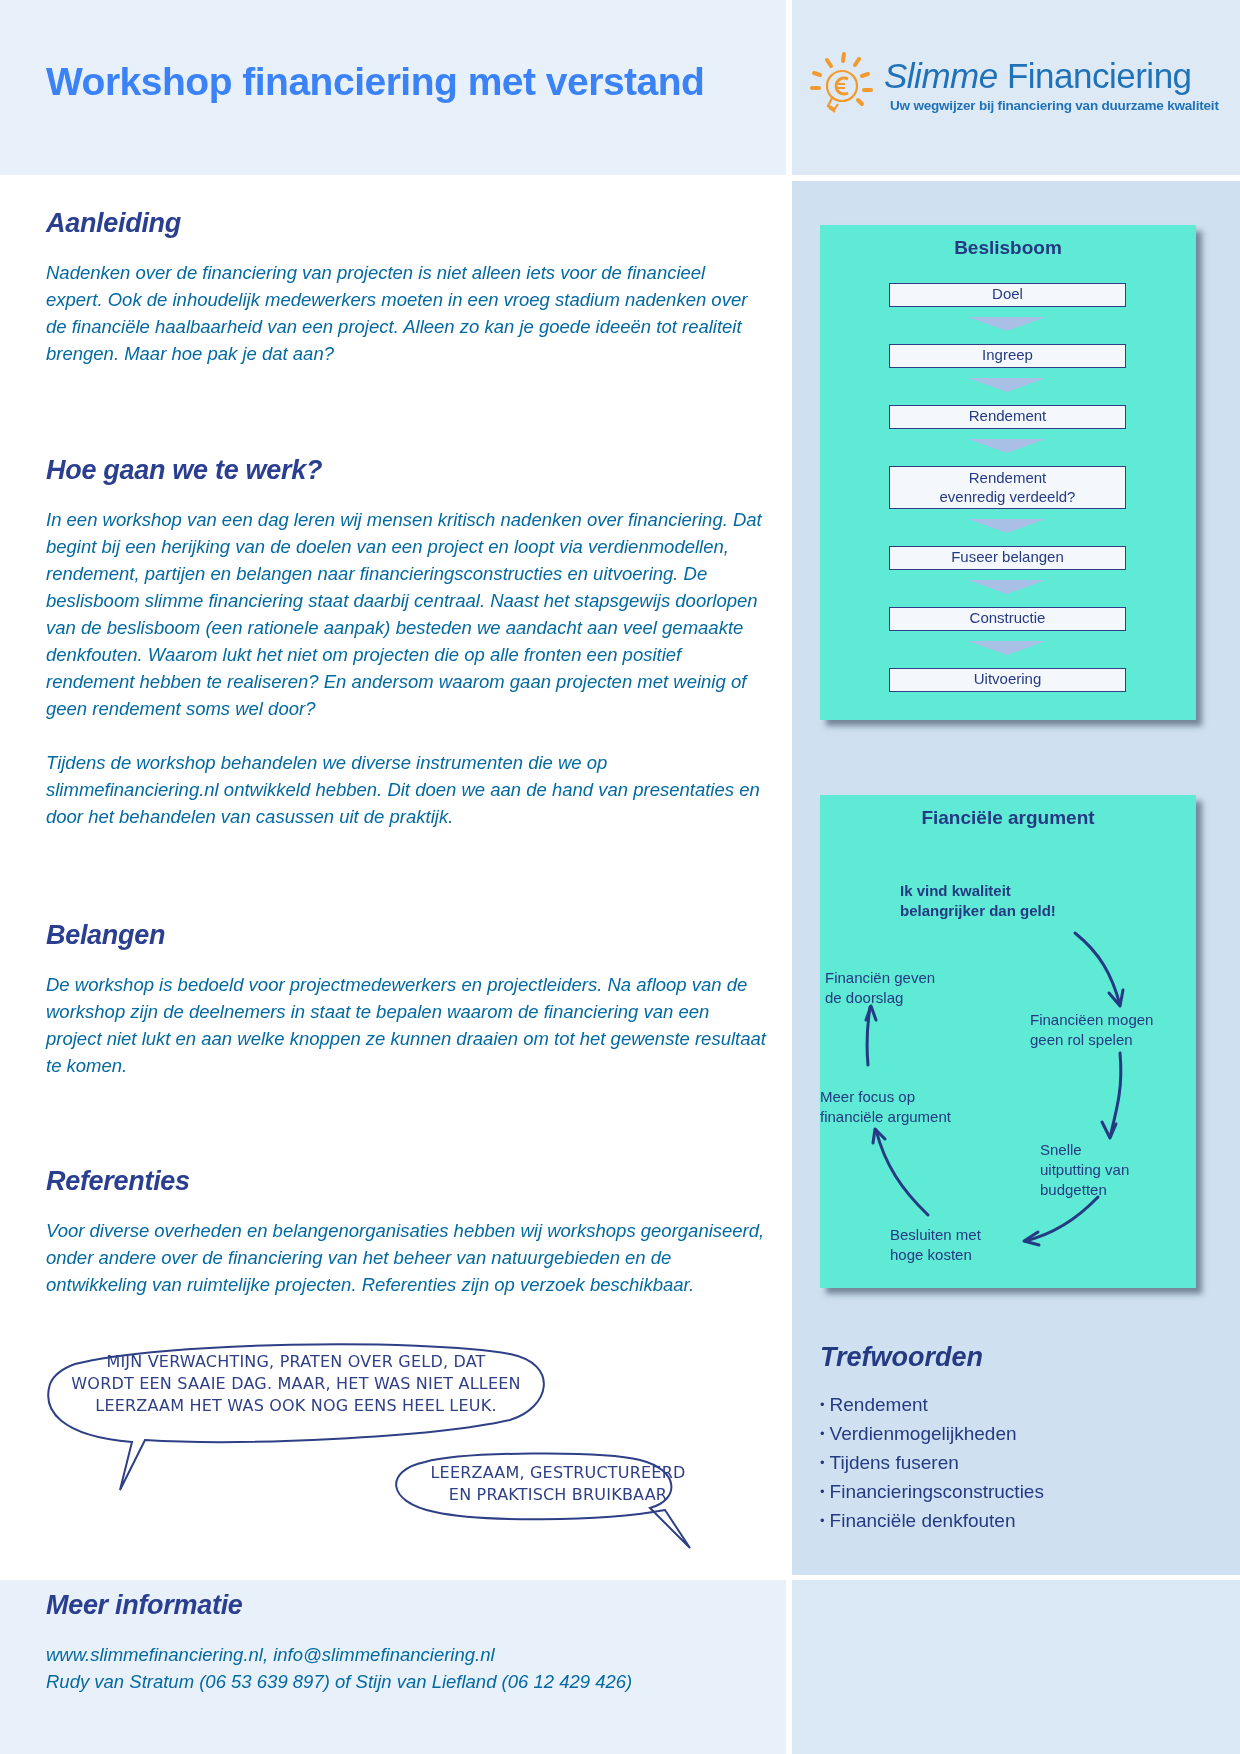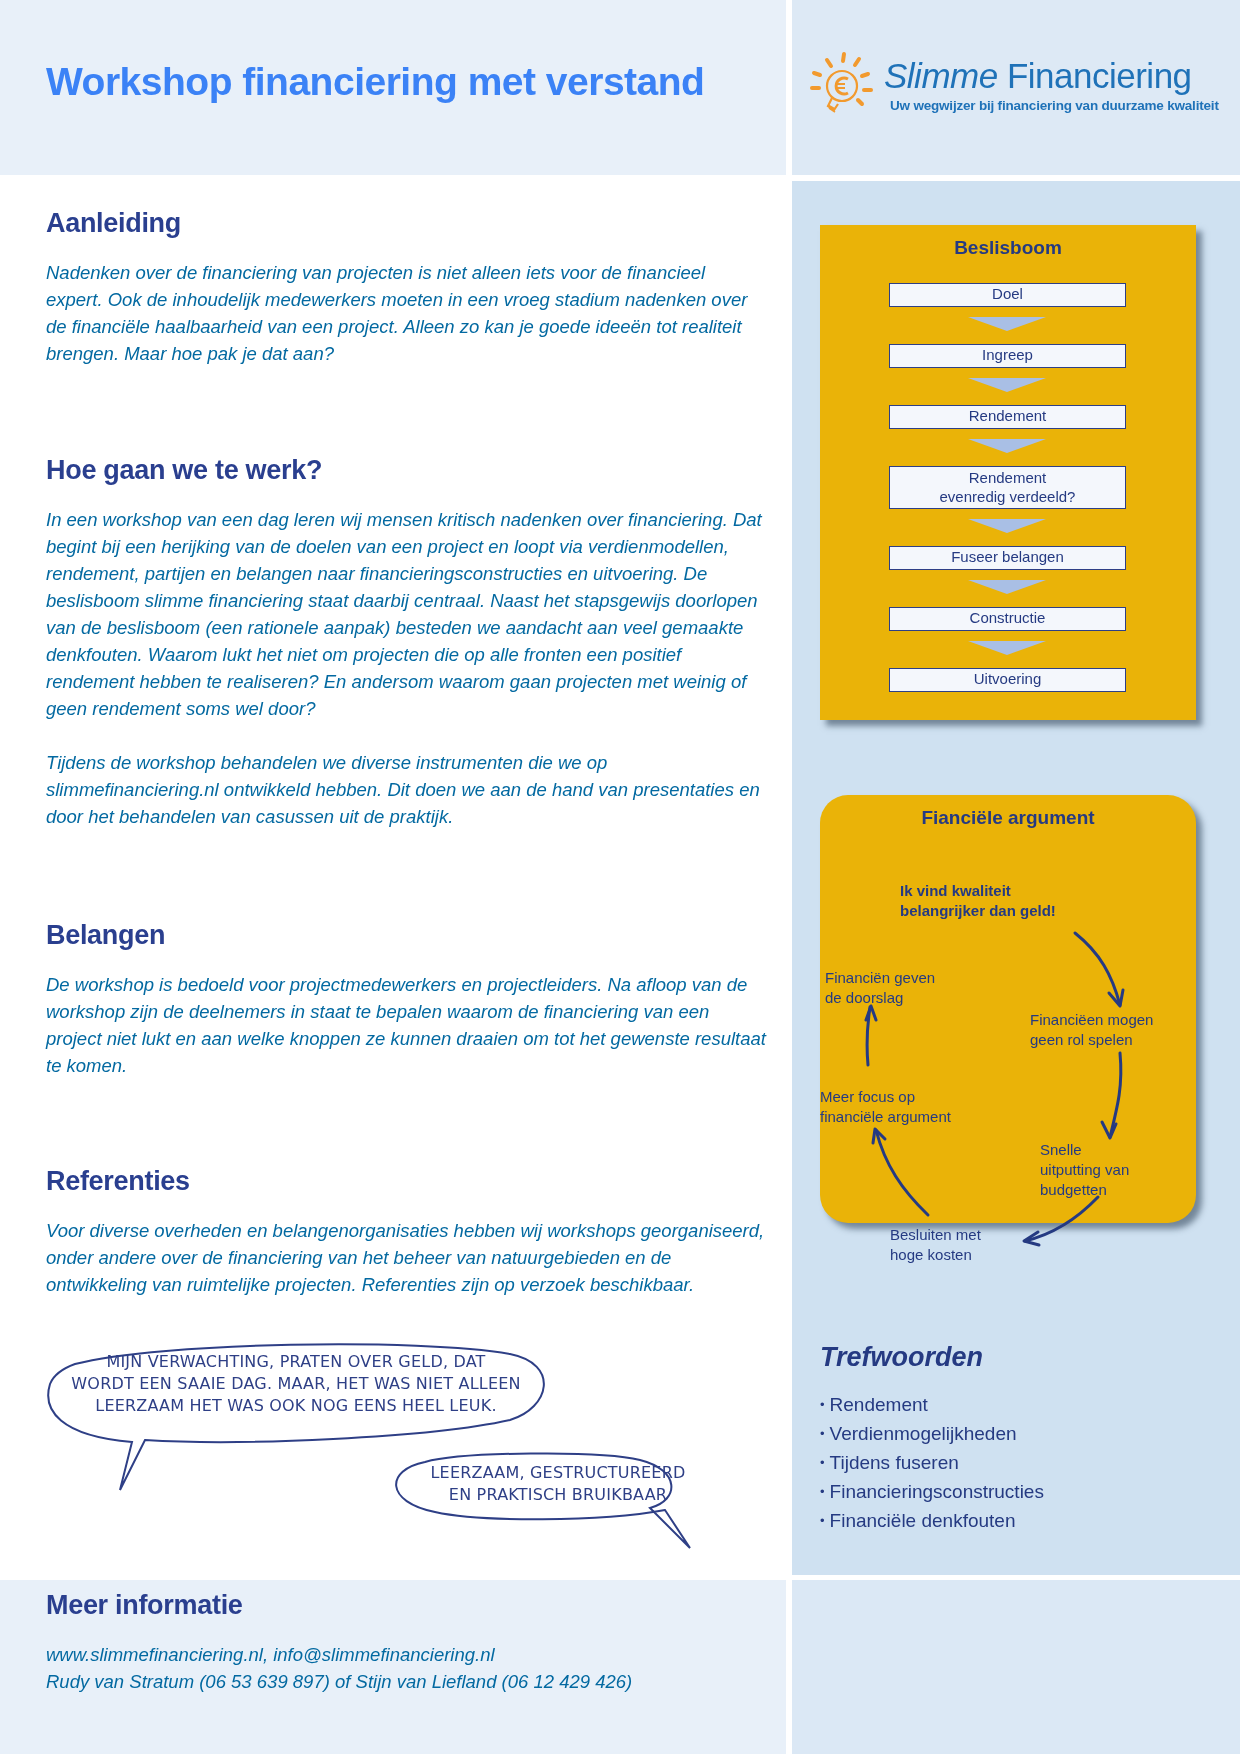--- a/index.html
+++ b/index.html
@@ -15,25 +15,25 @@
 
   .page-title { position: absolute; left: 46px; top: 60px; font-size: 39px; font-weight: bold; color: #3b82f6; letter-spacing: -0.5px; white-space: nowrap; }
 
   .logo { position: absolute; left: 806px; top: 48px; width: 420px; height: 74px; }
   .logo-svg { position: absolute; left: 0; top: 0; width: 74px; height: 70px; }
   .logo-name { position: absolute; left: 78px; top: 8px; font-size: 35px; color: #1f72b8; white-space: nowrap; letter-spacing: -0.5px; }
   .logo-name .it { font-style: italic; }
   .logo-tag { position: absolute; left: 84px; top: 50px; font-size: 13.5px; font-weight: bold; color: #1f72b8; white-space: nowrap; letter-spacing: -0.2px; }
 
   .section { position: absolute; left: 46px; width: 720px; }
-  .sec-h { font-size: 27px; font-weight: bold; color: #2a3f8f; margin-bottom: 20px; letter-spacing: -0.3px; }
+  .sec-h { font-size: 27px; font-style: italic; font-weight: bold; color: #2a3f8f; margin-bottom: 20px; letter-spacing: -0.3px; }
   .sec-p { font-size: 18.5px; line-height: 27px; color: #0369a1; font-style: italic; }
   .sec-p + .sec-p { margin-top: 27px; }
 
-  .card { position: absolute; left: 820px; width: 376px; background: #eab308; box-shadow: 6px 6px 6px rgba(40,60,80,0.55); }
+  .card { position: absolute; left: 820px; width: 376px; background: #5eead4; box-shadow: 6px 6px 6px rgba(40,60,80,0.55); }
   .card-title { position: absolute; left: 0; width: 100%; text-align: center; font-size: 19px; font-weight: bold; color: #253a82; }
 
   .tree-box { position: absolute; left: 69px; width: 237px; border: 1.3px solid #2e3f86; background: #f4f7fc; text-align: center; font-size: 15px; color: #253a82; line-height: 19px; }
   .tree-arrow { position: absolute; left: 148px; width: 0; height: 0; border-left: 39px solid transparent; border-right: 39px solid transparent; border-top: 14px solid #a9bfe5; }
 
   .cyc { position: absolute; font-size: 15px; line-height: 20px; color: #253a82; white-space: nowrap; }
   .cyc.bold { font-weight: bold; }
   .cyc-svg { position: absolute; left: 0; top: 0; width: 376px; height: 493px; }
 
   .bubble-svg { position: absolute; left: 40px; top: 1340px; width: 690px; height: 210px; }
@@ -129,21 +129,21 @@
   <div class="tree-box" style="top:241px; height:43px; white-space:pre-line; padding-top:1px;">Rendement
 evenredig verdeeld?</div>
   <div class="tree-arrow" style="top:294px"></div>
   <div class="tree-box" style="top:321px; height:24px;">Fuseer belangen</div>
   <div class="tree-arrow" style="top:355px"></div>
   <div class="tree-box" style="top:382px; height:24px;">Constructie</div>
   <div class="tree-arrow" style="top:416px"></div>
   <div class="tree-box" style="top:443px; height:24px;">Uitvoering</div>
 </div>
 
-<div class="card" style="top:795px; height:428px;border-radius:28px;">
+<div class="card" style="top:795px; height:493px;">
   <svg class="cyc-svg" viewBox="0 0 376 493">
     <g fill="none" stroke="#253a82" stroke-width="3" stroke-linecap="round" stroke-linejoin="round">
       <path d="M255 138 C280 158 292 180 300 210"></path>
       <path d="M289 198 L300 211 L303 195"></path>
       <path d="M300 258 C303 290 298 310 290 342"></path>
       <path d="M282 327 L290 343 L296 329"></path>
       <path d="M278 402 C255 426 230 440 205 446"></path>
       <path d="M218 437 L204 446 L219 450"></path>
       <path d="M108 420 C82 395 65 370 56 335"></path>
       <path d="M53 348 L55 334 L65 344"></path>

